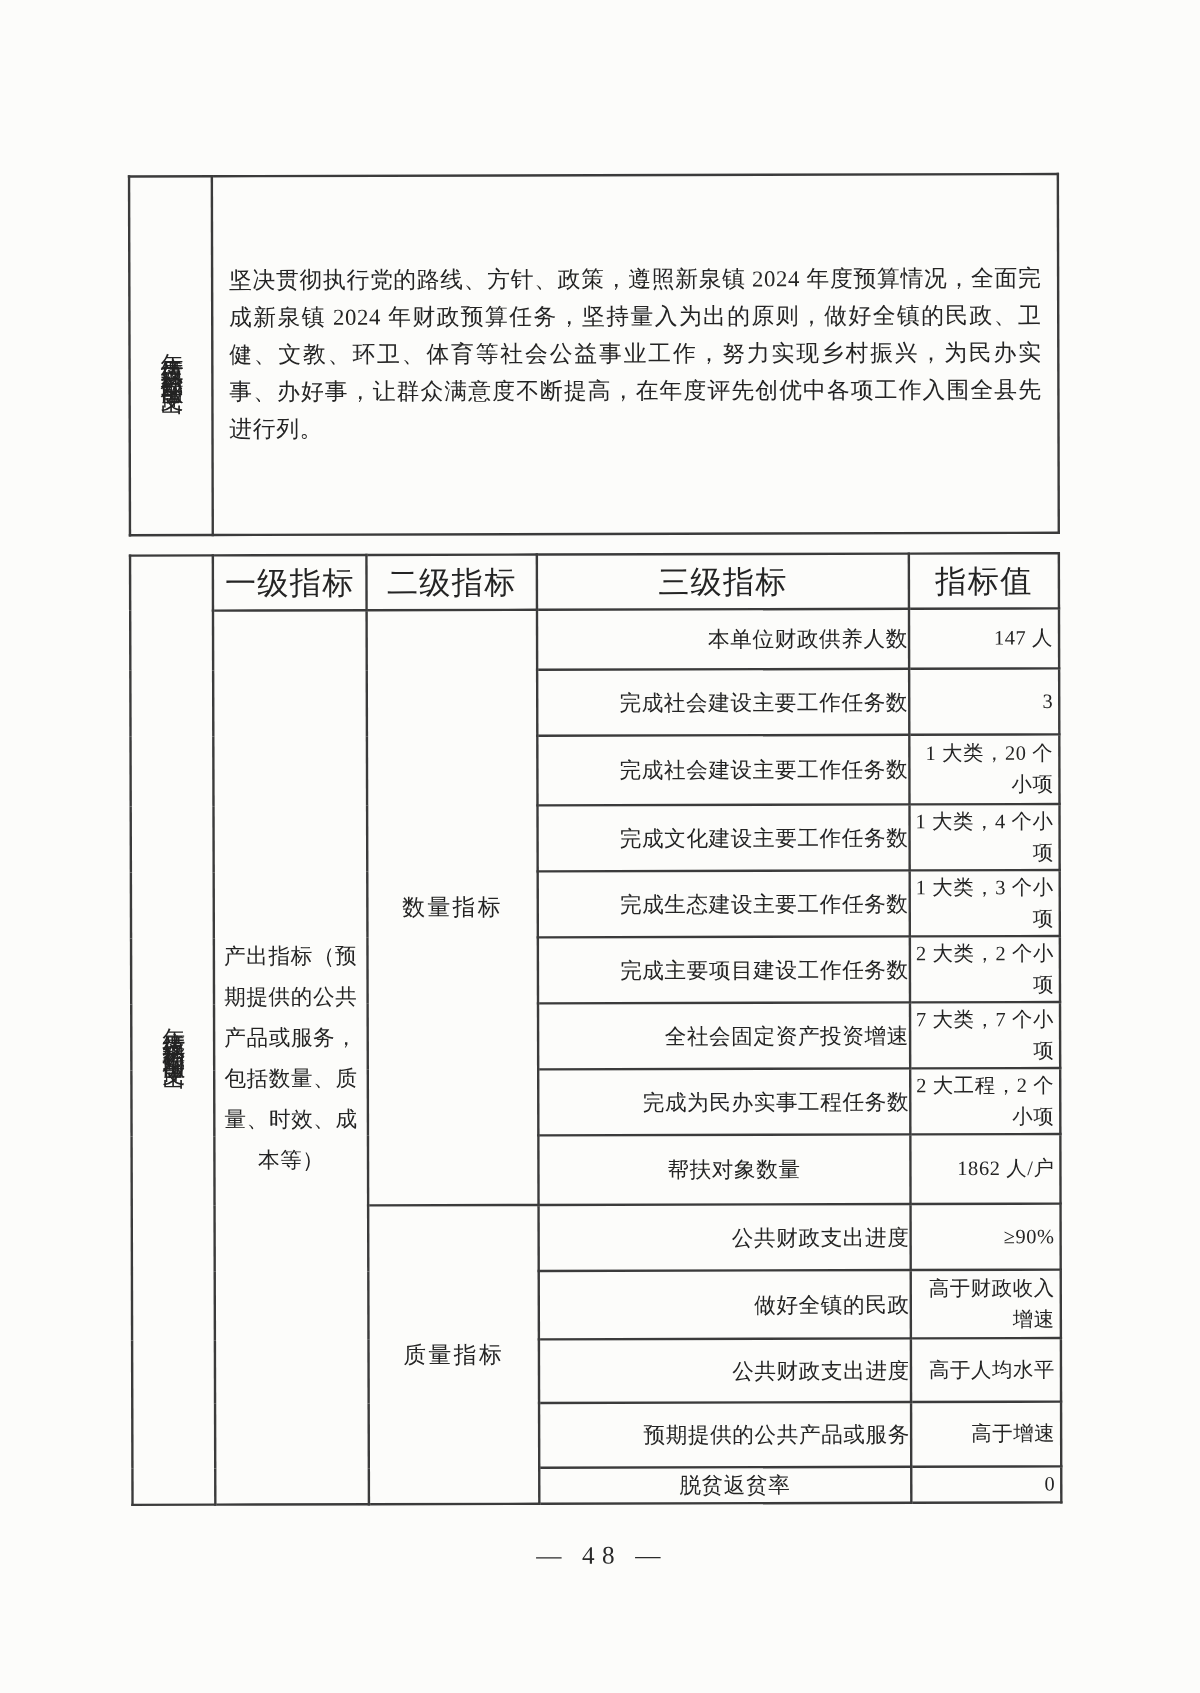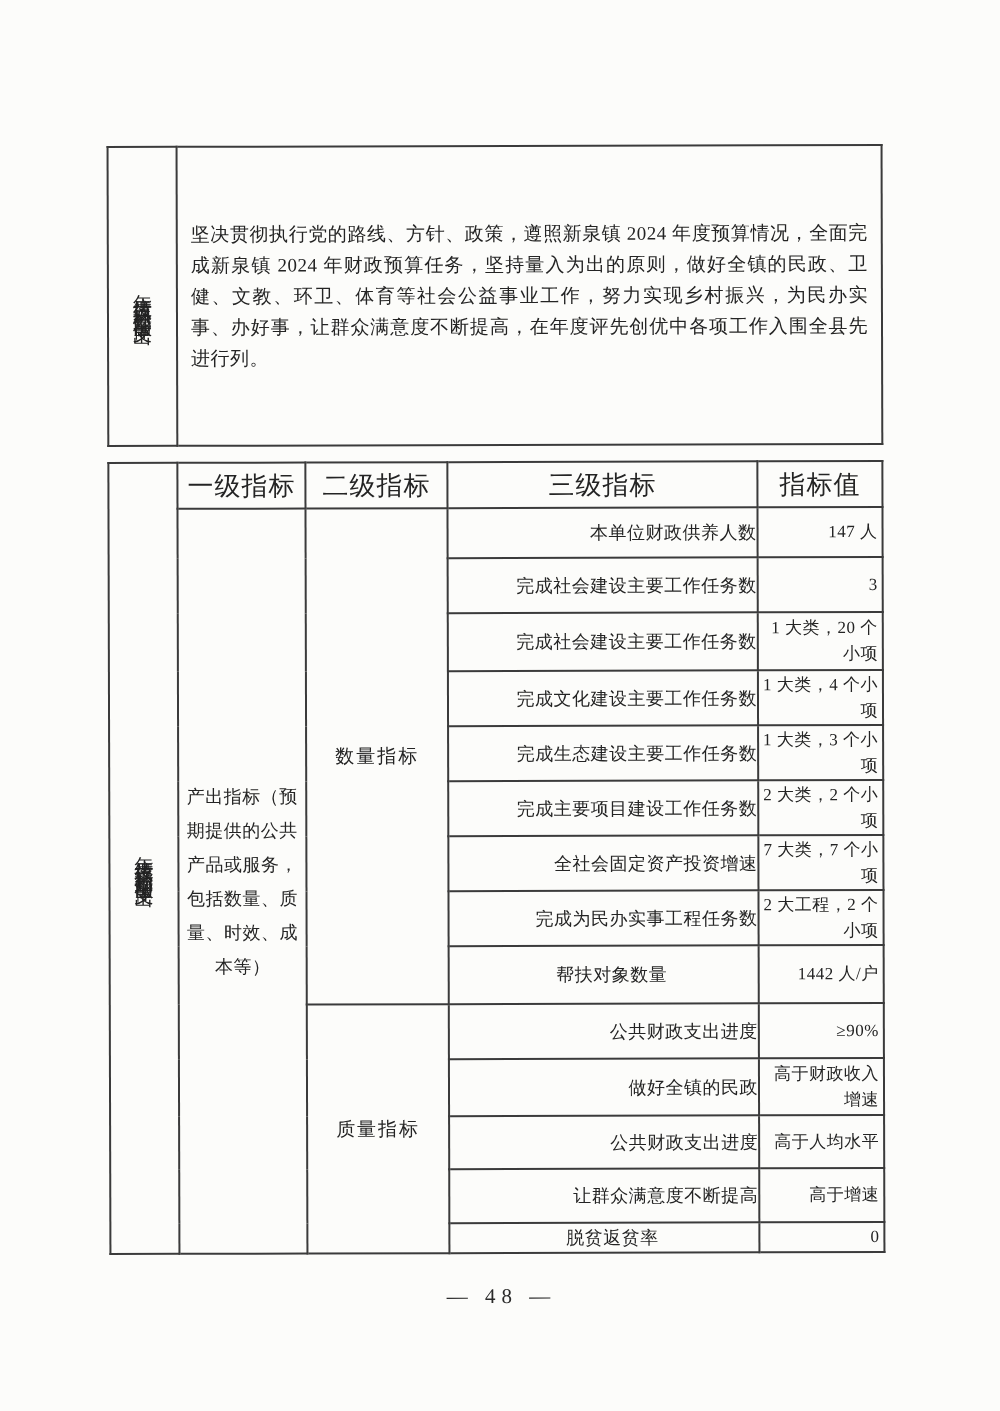--- a/index.html
+++ b/index.html
@@ -159,38 +159,38 @@
     <tr style="height:55px">
       <td class="l3-cell">全社会固定资产投资增速</td>
       <td class="val-cell">7 大类，7 个小项</td>
     </tr>
     <tr style="height:55px">
       <td class="l3-cell">完成为民办实事工程任务数</td>
       <td class="val-cell">2 大工程，2 个小项</td>
     </tr>
     <tr style="height:58px">
       <td class="l3-cell center">帮扶对象数量</td>
-      <td class="val-cell">1442 人/户</td>
+      <td class="val-cell">1862 人/户</td>
     </tr>
 
     <tr style="height:55px">
       <td class="l2-cell" rowspan="5">质量指标</td>
       <td class="l3-cell">公共财政支出进度</td>
       <td class="val-cell">≥90%</td>
     </tr>
     <tr style="height:57px">
       <td class="l3-cell">做好全镇的民政</td>
       <td class="val-cell">高于财政收入增速</td>
     </tr>
     <tr style="height:53px">
       <td class="l3-cell">公共财政支出进度</td>
       <td class="val-cell">高于人均水平</td>
     </tr>
     <tr style="height:54px">
-      <td class="l3-cell">让群众满意度不断提高</td>
+      <td class="l3-cell">预期提供的公共产品或服务</td>
       <td class="val-cell">高于增速</td>
     </tr>
     <tr style="height:30px">
       <td class="l3-cell center">脱贫返贫率</td>
       <td class="val-cell">0</td>
     </tr>
   </tbody>
     </table>
 
   <div class="page-number">— 48 —</div>

